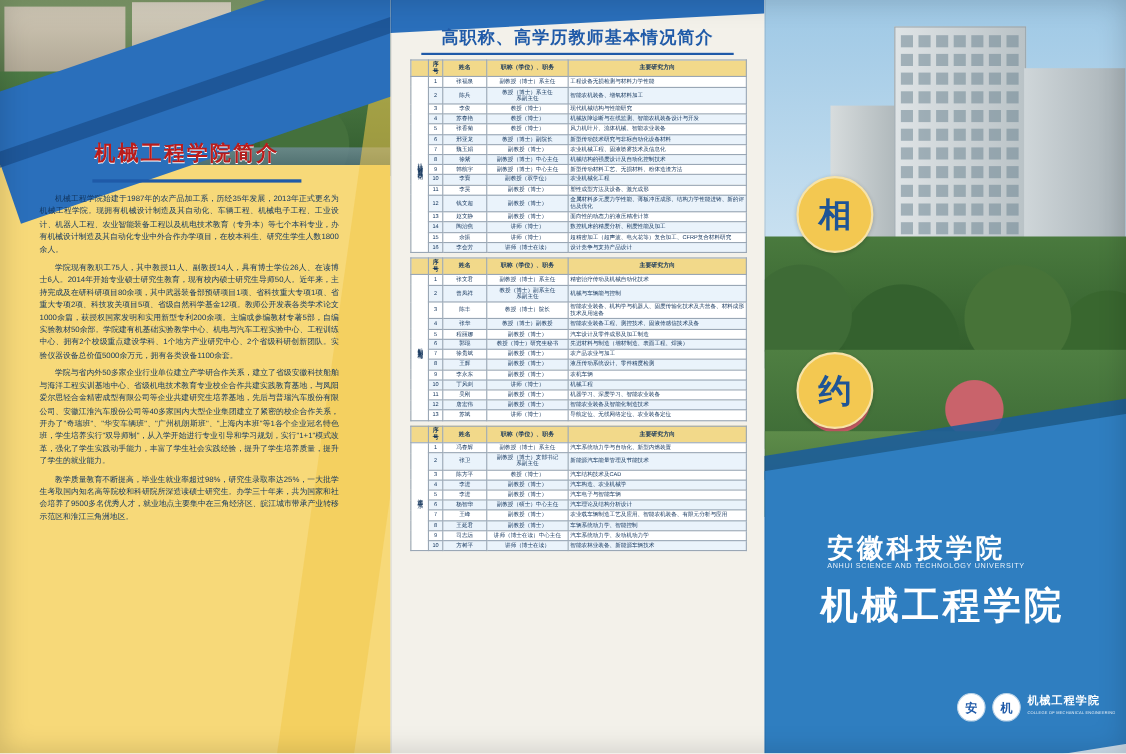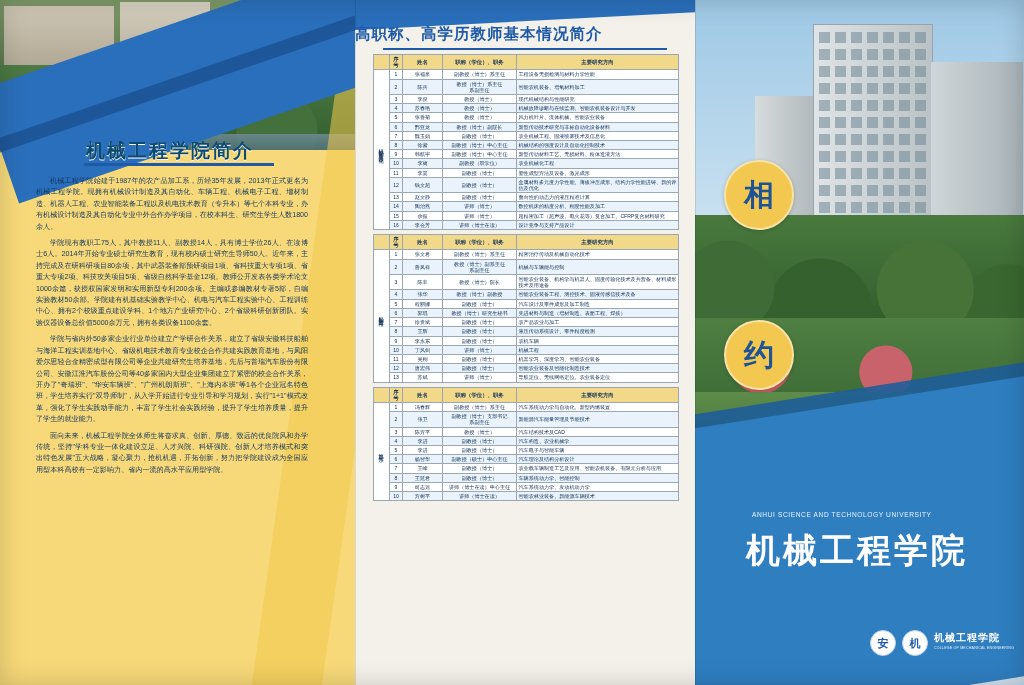--- a/index.html
+++ b/index.html
@@ -36,36 +36,36 @@
     background:#2a6fbb; transform:rotate(-19deg); transform-origin:left top;
   }
   .blue-diag2 {
     position:absolute; left:-30px; top:148px; width:440px; height:14px;
     background:#1b4f8e; transform:rotate(-19deg); transform-origin:left top; opacity:.75;
   }
   .yellow-body { position:absolute; left:0; top:150px; width:355px; height:535px; background:#f7d979; }
   .yellow-edge { position:absolute; left:300px; top:0; width:70px; height:685px; background:#f2c94c; transform:skewX(-8deg); opacity:.55; }
 
   .left-title {
-    position:absolute; left:86px; top:138px; font-size:19px; font-weight:bold; color:#0c4a6e;
+    position:absolute; left:86px; top:126px; font-size:19px; font-weight:bold; color:#b91c1c;
     letter-spacing:2px; text-shadow:0 1px 0 #fff;
   }
   .left-title-underline { position:absolute; left:84px; top:163px; width:190px; height:3px; background:#1f5aa8; }
 
   .left-text {
     position:absolute; left:36px; top:176px; width:272px; height:494px;
     font-size:7.1px; line-height:11.4px; color:#12365f; text-align:justify;
   }
   .left-text p { margin:0 0 5px 0; text-indent:14px; }
 
   
   .mid-panel { position:absolute; left:355px; top:0; width:340px; height:685px; background:#f3f1ea; }
   .mid-diag-top { position:absolute; left:0; top:0; width:340px; height:30px; background:#2a6fbb; transform:skewY(-3deg); transform-origin:left top; }
   .mid-title {
-    position:absolute; left:0; top:24px; width:340px; 
+    position:absolute; left:0; top:24px; width:340px; text-align:center;
     font-size:15.5px; font-weight:bold; color:#1f5aa8; letter-spacing:1px;
   }
   .mid-title-rule { position:absolute; left:28px; top:48px; width:284px; height:2px; background:#1f5aa8; }
 
   .tables-wrap { position:absolute; left:18px; top:54px; width:306px; height:620px; }
   table.tb { border-collapse:collapse; width:100%; table-layout:fixed; margin-bottom:4px; }
   table.tb td, table.tb th {
     border:.5px solid #9aa7b5; font-size:5.1px; line-height:6.2px; color:#10325a;
     padding:1px 1.5px; vertical-align:middle; background:#fff;
   }
@@ -145,24 +145,24 @@
     </div>
     <div class="yellow-body"></div>
     <div class="yellow-edge"></div>
     <div class="blue-diag"></div>
     <div class="blue-diag2"></div>
 
     <div class="left-title">机械工程学院简介</div>
     <div class="left-title-underline"></div>
 
     <div class="left-text">
-      <p>机械工程学院始建于1987年的农产品加工系，历经35年发展，2013年正式更名为机械工程学院。现拥有机械设计制造及其自动化、车辆工程、机械电子工程、增材制造、机器人工程、农业智能装备工程以及机电技术教育（专升本）等七个本科专业，办有机械设计制造及其自动化专业中外合作办学项目，在校本科生、研究生学生人数1800余人。</p>
+      <p>机械工程学院始建于1987年的农产品加工系，历经35年发展，2013年正式更名为机械工程学院。现拥有机械设计制造及其自动化、车辆工程、机械电子工程、工业设计、机器人工程、农业智能装备工程以及机电技术教育（专升本）等七个本科专业，办有机械设计制造及其自动化专业中外合作办学项目，在校本科生、研究生学生人数1800余人。</p>
       <p>学院现有教职工75人，其中教授11人、副教授14人，具有博士学位26人、在读博士6人。2014年开始专业硕士研究生教育，现有校内硕士研究生导师50人。近年来，主持完成及在研科研项目80余项，其中武器装备部预研项目1项、省科技重大专项1项、省重大专项2项、科技攻关项目5项、省级自然科学基金12项。教师公开发表各类学术论文1000余篇，获授权国家发明和实用新型专利200余项。主编或参编教材专著5部，自编实验教材50余部。学院建有机基础实验教学中心、机电与汽车工程实验中心、工程训练中心、拥有2个校级重点建设学科、1个地方产业研究中心、2个省级科研创新团队。实验仪器设备总价值5000余万元，拥有各类设备1100余套。</p>
       <p>学院与省内外50多家企业行业单位建立产学研合作关系，建立了省级安徽科技船舶与海洋工程实训基地中心、省级机电技术教育专业校企合作共建实践教育基地，与凤阳爱尔思轻合金精密成型有限公司等企业共建研究生培养基地，先后与普瑞汽车股份有限公司、安徽江淮汽车股份公司等40多家国内大型企业集团建立了紧密的校企合作关系，开办了"奇瑞班"、"华安车辆班"、"广州机朗斯班"、"上海内本班"等1各个企业冠名特色班，学生培养实行"双导师制"，从入学开始进行专业引导和学习规划，实行"1+1"模式改革，强化了学生实践动手能力，丰富了学生社会实践经验，提升了学生培养质量，提升了学生的就业能力。</p>
-      <p>面向未来，机械工程学院全体师生将奋求真、创新、厚德、致远的优良院风和办学传统，坚持"学科专业一体化建设立足、人才兴院、科研强院、创新人才培养模式和突出特色发展"五大战略，凝心聚力，抢机机遇，开拓创新，努力把学院建设成为全国应用型本科高校有一定影响力、省内一流的高水平应用型学院。</p>
+      <p>教学质量教育不断提高，毕业生就业率超过98%，研究生录取率达25%，一大批学生考取国内知名高等院校和科研院所深造读硕士研究生。办学三十年来，共为国家和社会培养了9500多名优秀人才，就业地点主要集中在三角经济区、皖江城市带承产业转移示范区和淮江三角洲地区。</p>
     </div>
   </div>
 
   <div class="mid-panel">
     <div class="mid-diag-top"></div>
     <div class="mid-title">高职称、高学历教师基本情况简介</div>
     <div class="mid-title-rule"></div>
 
     <div class="tables-wrap">
       <table class="tb">
@@ -552,20 +552,21 @@
     </div>
     <div class="r-blue-wrap">
       <div class="r-blue-dark"></div>
       <div class="r-blue"></div>
     </div>
   </div>
 
   <div class="seal-circle" id="seal-xiang">相</div>
   <div class="seal-circle" id="seal-yue">约</div>
 
+  <div class="r-name-cn">安徽科技学院</div>
   <div class="r-name-en">ANHUI SCIENCE AND TECHNOLOGY UNIVERSITY</div>
   <div class="r-school">机械工程学院</div>
 
   <div class="r-logos">
     <div class="logo-round">安</div>
     <div class="logo-round">机</div>
     <div class="logo-text">
       <span>机械工程学院</span>
       <small>COLLEGE OF MECHANICAL ENGINEERING</small>
     </div>

